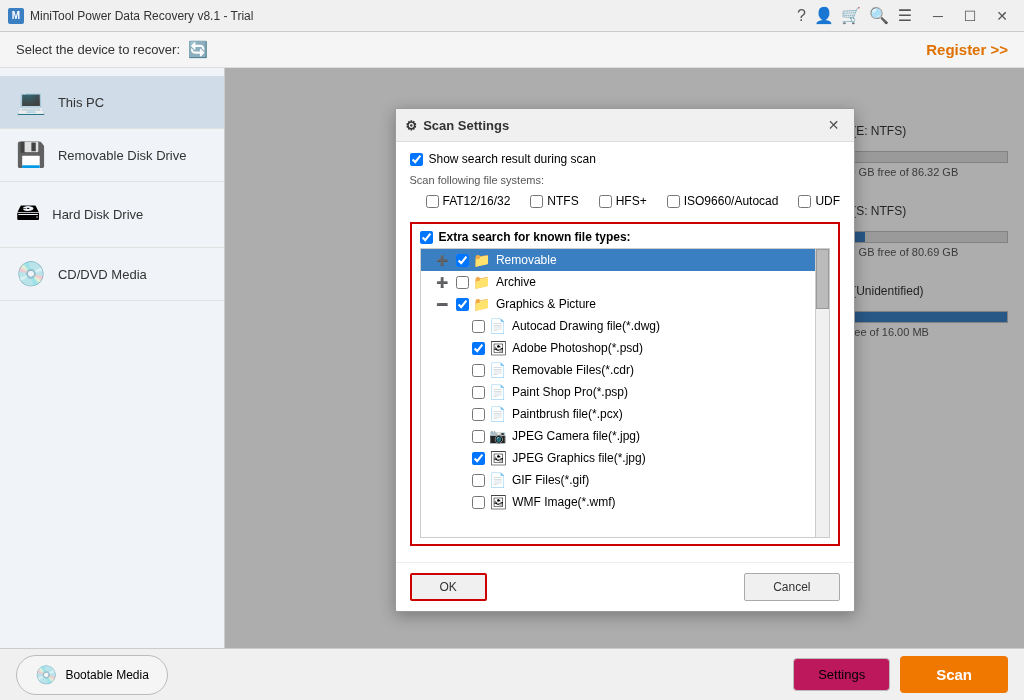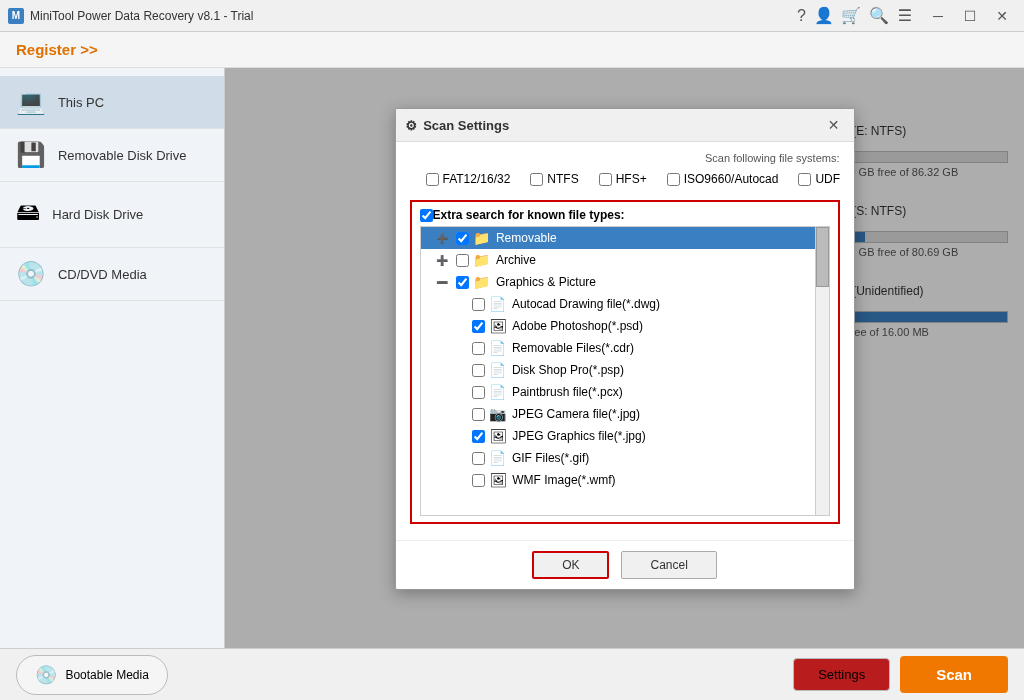--- a/index.html
+++ b/index.html
@@ -136,31 +136,31 @@
 
     
     .dialog-body { padding: 10px 14px; }
 
     
     .checkbox-row { display: flex; align-items: center; gap: 6px; margin-bottom: 8px; font-size: 12px; }
     .checkbox-row input[type="checkbox"] { margin: 0; }
 
     
     .fs-section { margin-bottom: 10px; }
-    .fs-label { text-align: right; font-size: 11px; color: #555; margin-bottom: 4px; }
+    .fs-label { text-align: left; font-size: 11px; color: #555; margin-bottom: 4px; }
     .fs-checkboxes { display: flex; gap: 12px; padding: 4px 8px; font-size: 12px; align-items: center; }
     .fs-checkboxes label { display: flex; align-items: center; gap: 4px; margin-left: 8px; }
 
     
     .extra-search-box {
       border: 2px solid #cc0000;
       padding: 6px 8px;
       margin-bottom: 6px;
     }
-    .extra-search-header { display: flex; align-items: center; font-size: 12px; font-weight: 600; margin-bottom: 4px; }
+    .extra-search-header { display: flex; align-items: center; gap: 6px; font-size: 12px; font-weight: 600; margin-bottom: 4px; }
 
     
     .file-tree {
       border: 1px solid #ccc;
       height: 290px;
       overflow: hidden;
       position: relative;
       background: #fff;
     }
     .file-tree-scroll { height: 100%; overflow-y: auto; }
@@ -195,21 +195,21 @@
       top: 0;
       width: 100%;
       height: 60px;
       background: #bbb;
       border: 1px solid #999;
     }
 
     
     .dialog-footer {
       display: flex;
-      justify-content: center;
+      justify-content: space-between;
       gap: 12px;
       padding: 10px 14px;
       border-top: 1px solid #eee;
     }
     .btn {
       padding: 5px 28px;
       font-size: 12px;
       cursor: pointer;
       border-radius: 2px;
     }
@@ -240,21 +240,21 @@
       background: #f5f5f5;
       border: 1px solid #bbb;
       border-radius: 20px;
       cursor: pointer;
       font-size: 12px;
     }
     .bootable-icon { font-size: 18px; color: #3a7fc1; }
     .bottom-right { display: flex; gap: 10px; align-items: center; }
     .settings-btn {
       padding: 8px 24px;
-      background: #b91c1c;
+      background: #be185d;
       border: 1px solid #bbb;
       border-radius: 4px;
       cursor: pointer;
       font-size: 13px;
     }
     .scan-btn {
       padding: 10px 36px;
       background: #f07800;
       border: none;
       border-radius: 4px;
@@ -282,20 +282,24 @@
   <div class="title-bar-controls">
     <button class="title-bar-btn">─</button>
     <button class="title-bar-btn">☐</button>
     <button class="title-bar-btn close">✕</button>
   </div>
 </div>
 
 <div class="main-container">
 
   <div class="top-bar">
+    <div class="top-bar-left">
+      <span>Select the device to recover:</span>
+      <span class="refresh-icon">🔄</span>
+    </div>
     <span class="register-link">Register &gt;&gt;</span>
   </div>
 
   <div class="content-area">
 
     <div class="sidebar">
       <div class="sidebar-item active">
         <span class="sidebar-icon">💻</span>
         <span class="sidebar-label">This PC</span>
       </div>
@@ -360,20 +364,24 @@
           <div class="dialog-titlebar">
             <div class="dialog-title-left">
               <span>⚙</span>
               <span>Scan Settings</span>
             </div>
             <button class="dialog-close-btn">✕</button>
           </div>
 
           <div class="dialog-body">
 
+            <div class="checkbox-row">
+              <input type="checkbox" checked="" style="">
+              <label>Show search result during scan</label>
+            </div>
 
             <div class="fs-section">
               <div class="fs-label">Scan following file systems:</div>
               <div class="fs-checkboxes">
                 <label>
                   <input type="checkbox" style="">
                   <span>FAT12/16/32</span>
                 </label>
                 <label>
                   <input type="checkbox" style="">
@@ -442,21 +450,21 @@
                     <span class="tree-expander" style="width:14px;"></span>
                     <input type="checkbox" class="tree-checkbox" style="">
                     <span class="tree-icon">📄</span>
                     <span class="tree-label">Removable Files(*.cdr)</span>
                   </div>
 
                   <div class="tree-item indent2">
                     <span class="tree-expander" style="width:14px;"></span>
                     <input type="checkbox" class="tree-checkbox" style="">
                     <span class="tree-icon">📄</span>
-                    <span class="tree-label">Disk Shop Pro(*.psp)</span>
+                    <span class="tree-label">Paint Shop Pro(*.psp)</span>
                   </div>
 
                   <div class="tree-item indent2">
                     <span class="tree-expander" style="width:14px;"></span>
                     <input type="checkbox" class="tree-checkbox" style="">
                     <span class="tree-icon">📄</span>
                     <span class="tree-label">Paintbrush file(*.pcx)</span>
                   </div>
 
                   <div class="tree-item indent2">

